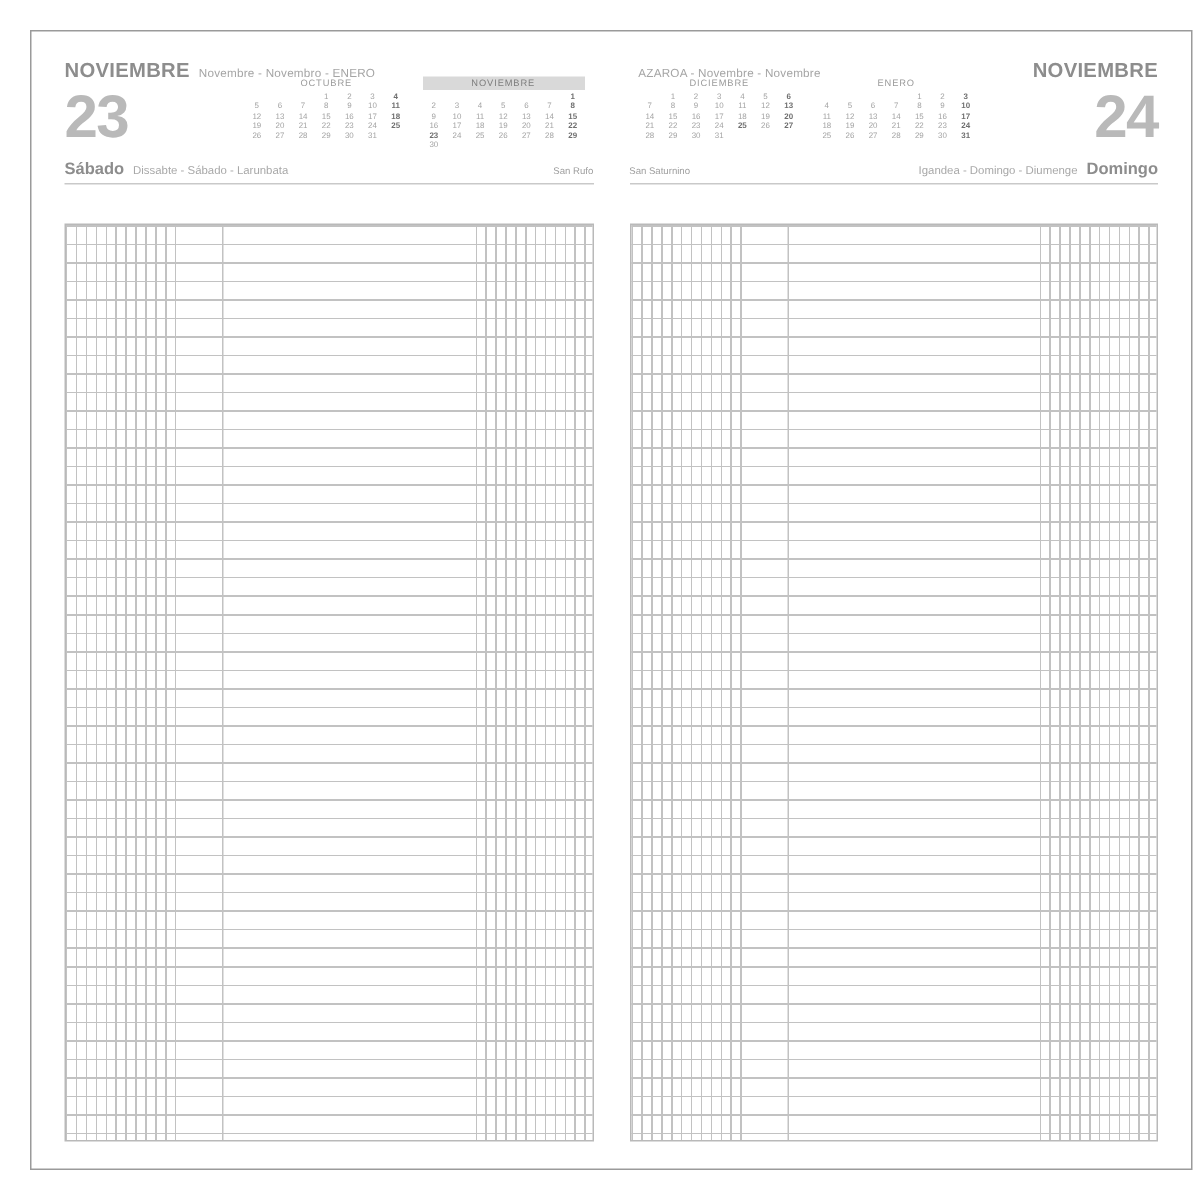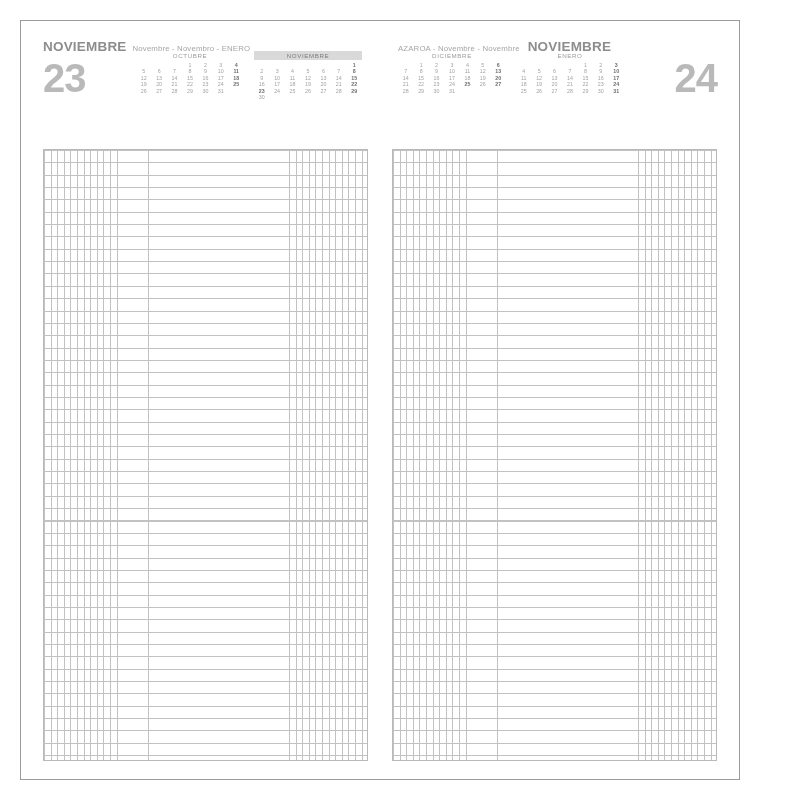--- a/index.html
+++ b/index.html
@@ -10,21 +10,21 @@
   body {
     width: 800px;
     height: 800px;
     font-family: "Liberation Sans", sans-serif;
     overflow: hidden;
   }
   .page {
     position: absolute;
     left: 20px;
     top: 20px;
-    width: 720px;
+    width: 775px;
     height: 760px;
     border: 1px solid #9a9a9a;
     box-sizing: border-box;
     background: #fff;
   }
   .spread {
     position: absolute;
     left: 0; top: 0;
     width: 100%; height: 100%;
     display: flex;
@@ -52,21 +52,21 @@
   .month-small {
     font-size: 7.8px;
     color: #a5a5a5;
     letter-spacing: .15px;
     margin-left: 6px;
   }
   .row-top {
     display: flex;
     align-items: baseline;
   }
-  .row-top.right { justify-content: flex-start; }
+  .row-top.right { justify-content: space-between; }
   .daynum {
     font-size: 40px;
     font-weight: bold;
     color: #b9b9b9;
     line-height: 40px;
     margin-top: 4px;
     letter-spacing: -1px;
   }
   .dayname-row {
     position: absolute;
@@ -286,20 +286,25 @@
                     <td></td>
                     <td></td>
                     <td></td>
                     <td class="sun"></td>
                   </tr>
                 </tbody>
               </table>
           </div>
         </div>
 
+        <div class="dayname-row">
+          <span class="dayname">Sábado</span>
+          <span class="dayalt">Dissabte - Sábado - Larunbata</span>
+          <span class="saint">San Rufo</span>
+        </div>
       </div>
 
       <div class="gridbox">
         <div class="colgrid left-block"></div>
         <div class="colgrid right-block"></div>
         <div class="midline" style="left:104px"></div>
       </div>
     </div>
 
     <div class="leaf leaf-right">
@@ -410,20 +415,25 @@
                     <td>28</td>
                     <td>29</td>
                     <td>30</td>
                     <td class="sun mark">31</td>
                   </tr>
                 </tbody>
               </table>
           </div>
         </div>
 
+        <div class="dayname-row">
+          <span class="saint saint-left">San Saturnino</span>
+          <span class="dayalt">Igandea - Domingo - Diumenge</span>
+          <span class="dayname" style="margin-left:6px">Domingo</span>
+        </div>
       </div>
 
       <div class="gridbox">
         <div class="colgrid left-block"></div>
         <div class="colgrid right-block"></div>
         <div class="midline" style="left:104px"></div>
       </div>
     </div>
 
   </div>

